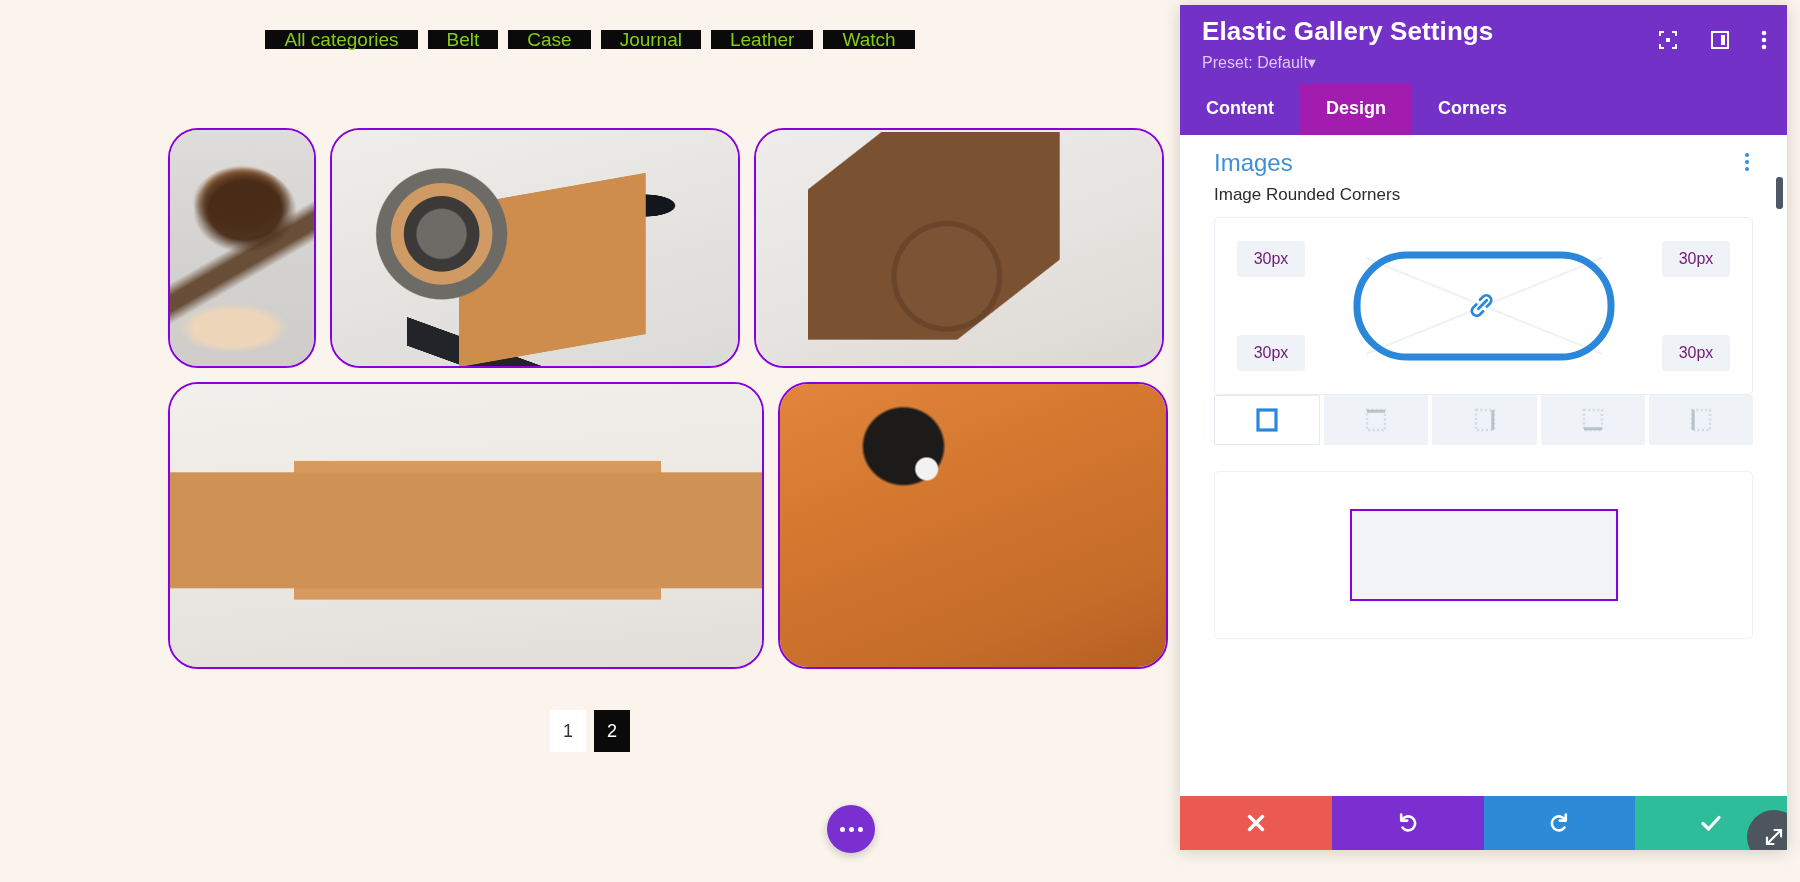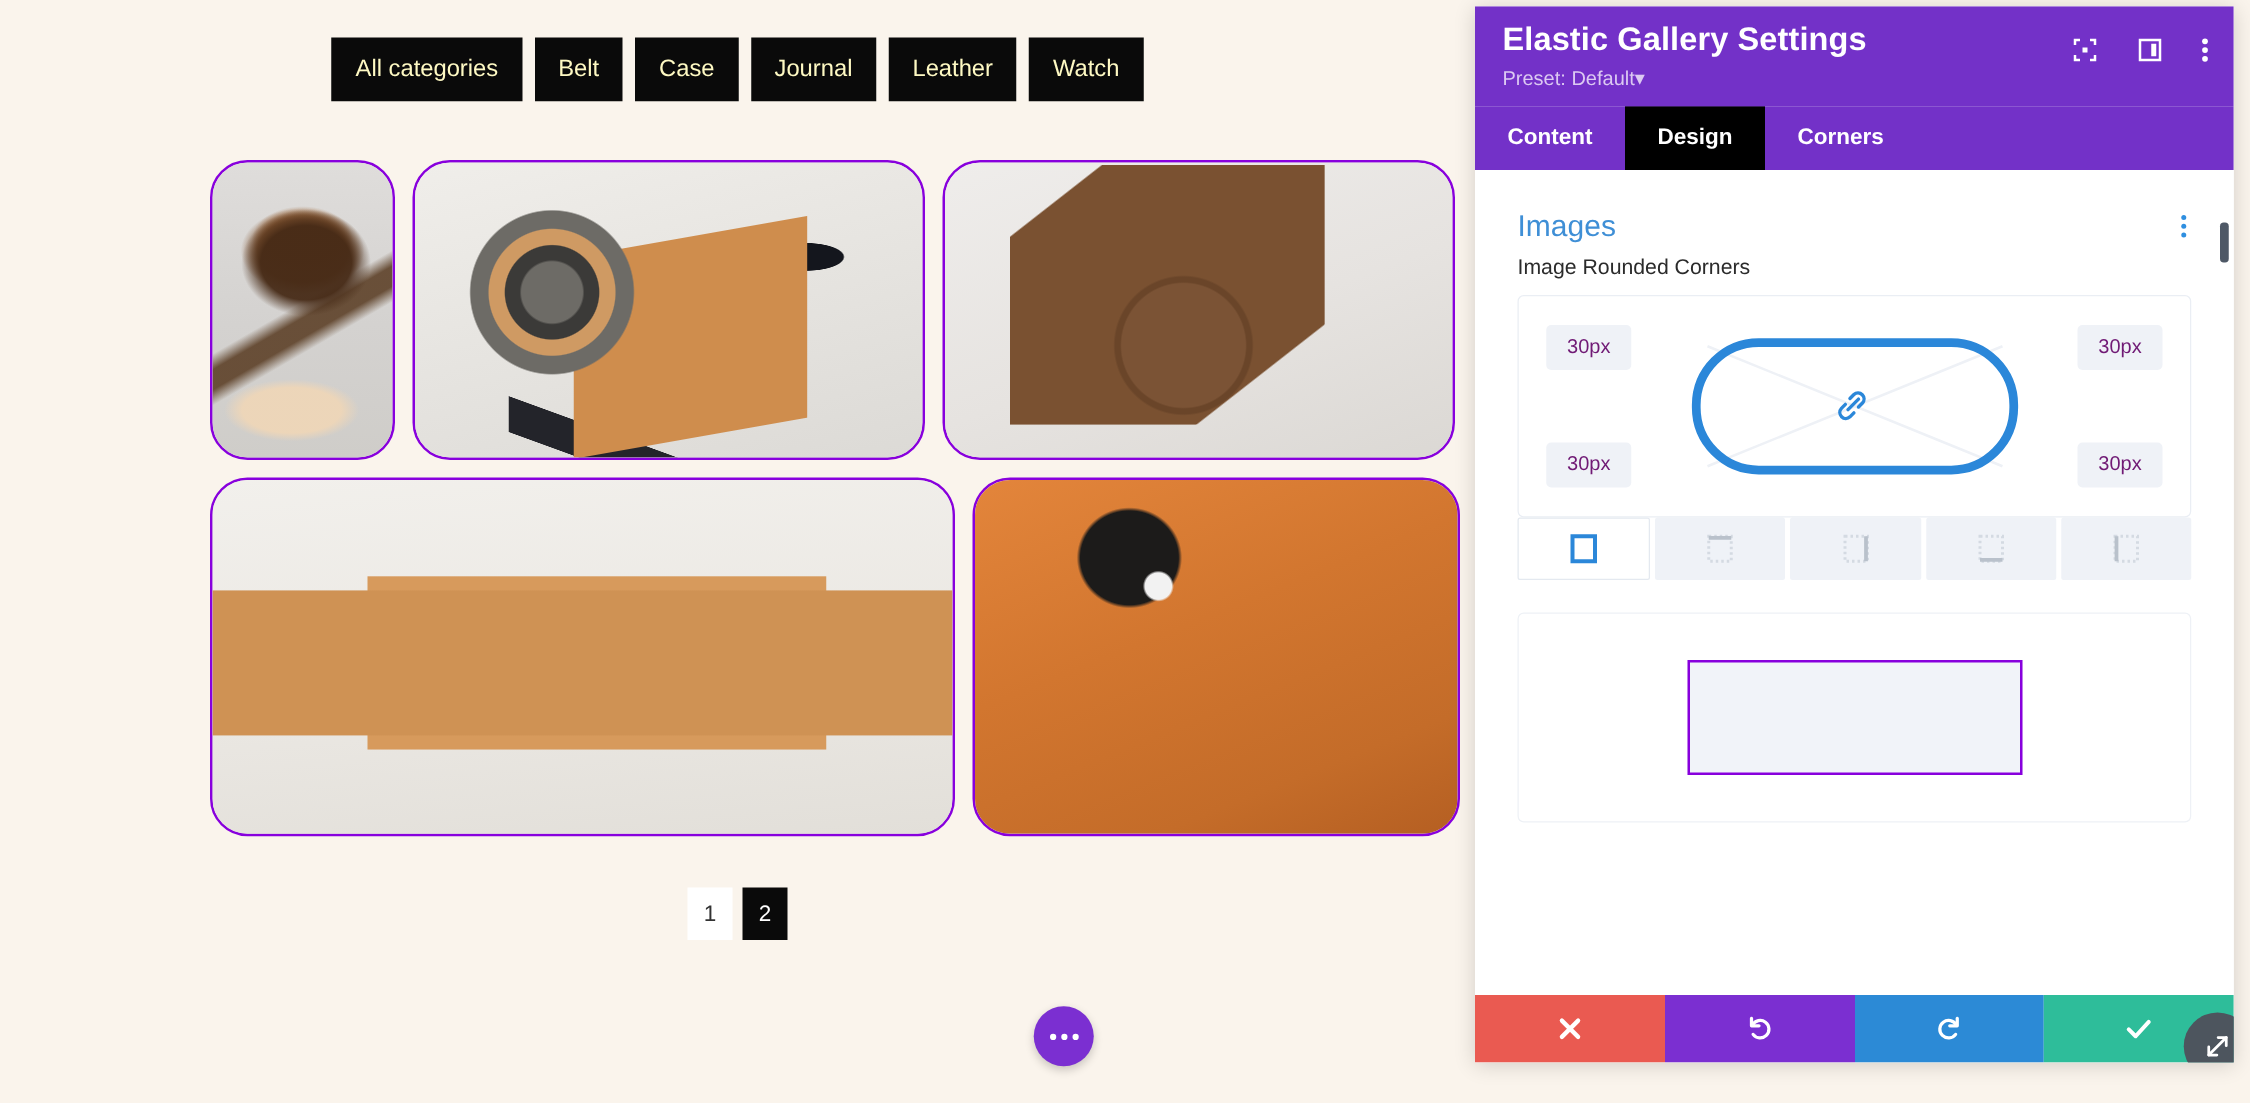--- a/index.html
+++ b/index.html
@@ -18,23 +18,23 @@
     background: #faf4ec;
     overflow: hidden;
   }
 
   #filter-bar {
     position: absolute; left: 0; top: 30px;
     width: 1180px;
     display: flex; justify-content: center; gap: 10px;
   }
   .filter-btn {
-    background: #0a0a0a; color: #fef9c3;
+    background: #0a0a0a; color: #84cc16;
     font-size: 19px; line-height: 1;
-    padding: 16px 19px;
+    padding: 0 19px;
     border: none; cursor: pointer;
     white-space: nowrap;
     font-family: "Liberation Sans", sans-serif;
   }
 
   #gallery-grid {
     position: absolute; left: 168px; top: 128px;
     width: 1000px;
   }
   .g-row { display: flex; gap: 14px; margin-bottom: 14px; }
@@ -138,27 +138,27 @@
   }
   .hicon { cursor: pointer; display: flex; align-items: center; justify-content: center; }
   #tabs {
     display: flex; background: #7331c8; flex: 0 0 auto;
   }
   .tab {
     padding: 14px 26px 16px 26px;
     color: #ffffff; font-size: 18px; font-weight: bold;
     cursor: pointer;
   }
-  .tab.active { background: #000000; }
+  .tab.active { background: #a21caf; }
 
   #panel-body {
     flex: 1 1 auto; position: relative;
     background: #ffffff;
     overflow: hidden;
-    padding: 32px 34px 0 34px;
+    padding: 14px 34px 0 34px;
   }
   #section-head {
     display: flex; align-items: flex-start; justify-content: space-between;
   }
   #section-title {
     color: #3f8fd6; font-size: 24px; font-weight: normal;
   }
   .kebab { display: flex; flex-direction: column; gap: 3px; cursor: pointer; padding: 4px; }
   .kebab i { width: 4px; height: 4px; background: #2f8fe0; border-radius: 50%; display:block; }
 

